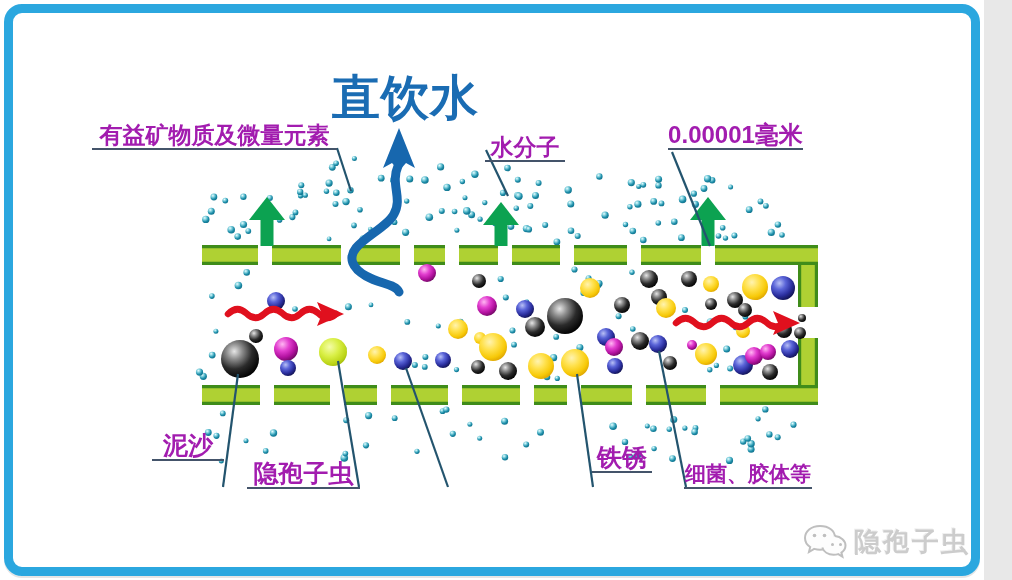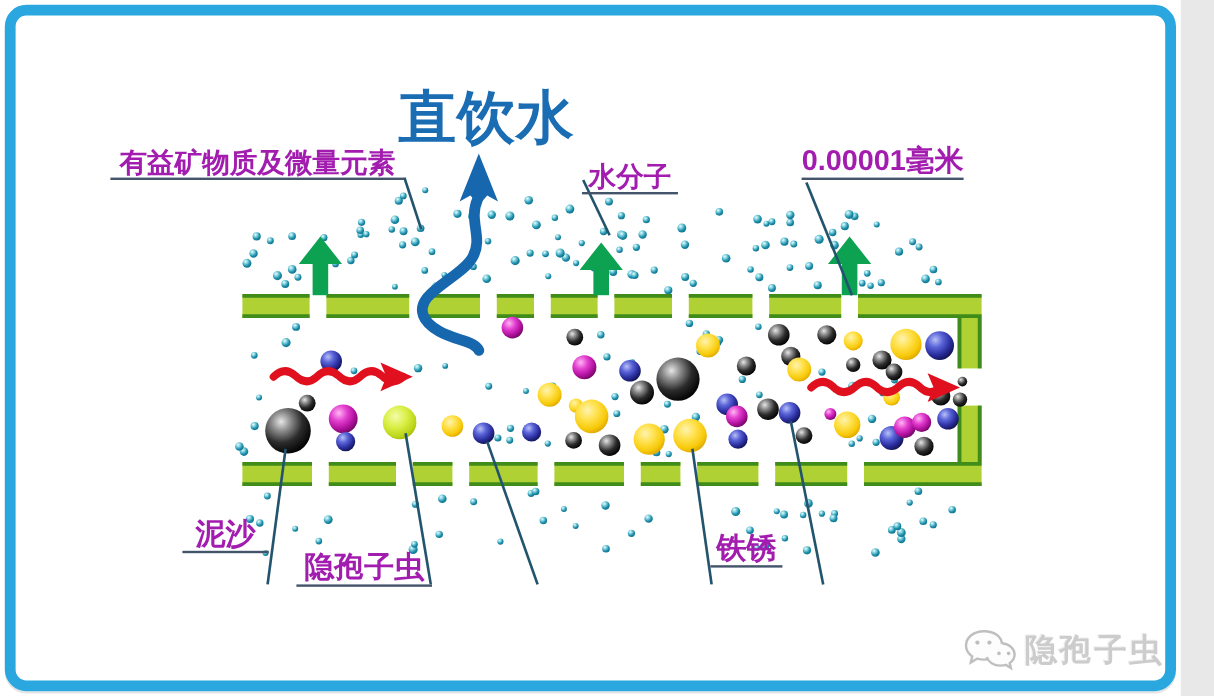--- a/index.html
+++ b/index.html
@@ -443,20 +443,21 @@
   <div class="lbl title-blue" id="title-main">直饮水</div>
 
   <div class="lbl callout" id="label-minerals">有益矿物质及微量元素</div>
   <div class="lbl callout" id="label-water-molecule">水分子</div>
   <div class="lbl callout" id="label-pore-size">0.00001毫米</div>
 
 
   <div class="lbl callout bottom" id="label-sediment">泥沙</div>
   <div class="lbl callout bottom" id="label-crypto">隐孢子虫</div>
   <div class="lbl callout bottom" id="label-rust">铁锈</div>
+  <div class="lbl callout bottom" id="label-bacteria">细菌、胶体等</div>
 
   <div class="watermark">
     <svg class="wechat-svg" width="46" height="40" viewBox="0 0 46 40">
       <g fill="none" stroke="#bfbfbf" stroke-width="2">
         <path d="M18 4 C9 4 3 9.5 3 16 c0 3.7 2 6.9 5.2 9L7 30l5.2-3.1c1.8.5 3.8.8 5.8.8 8.9 0 15-5.6 15-12.3S26.9 4 18 4z" fill="#fdfdfd"></path>
         <path d="M33 14c6 .6 10.5 4.6 10.5 9.5 0 2.9-1.6 5.4-4.1 7.1l1 4-4.2-2.5c-1.4.4-3 .6-4.6.6-5.5 0-10-3-11.3-7.2" fill="#fdfdfd"></path>
       </g>
       <g fill="#bfbfbf">
         <circle cx="12.5" cy="13.5" r="1.8"></circle>
           <circle cx="22.5" cy="13.5" r="1.8"></circle>

